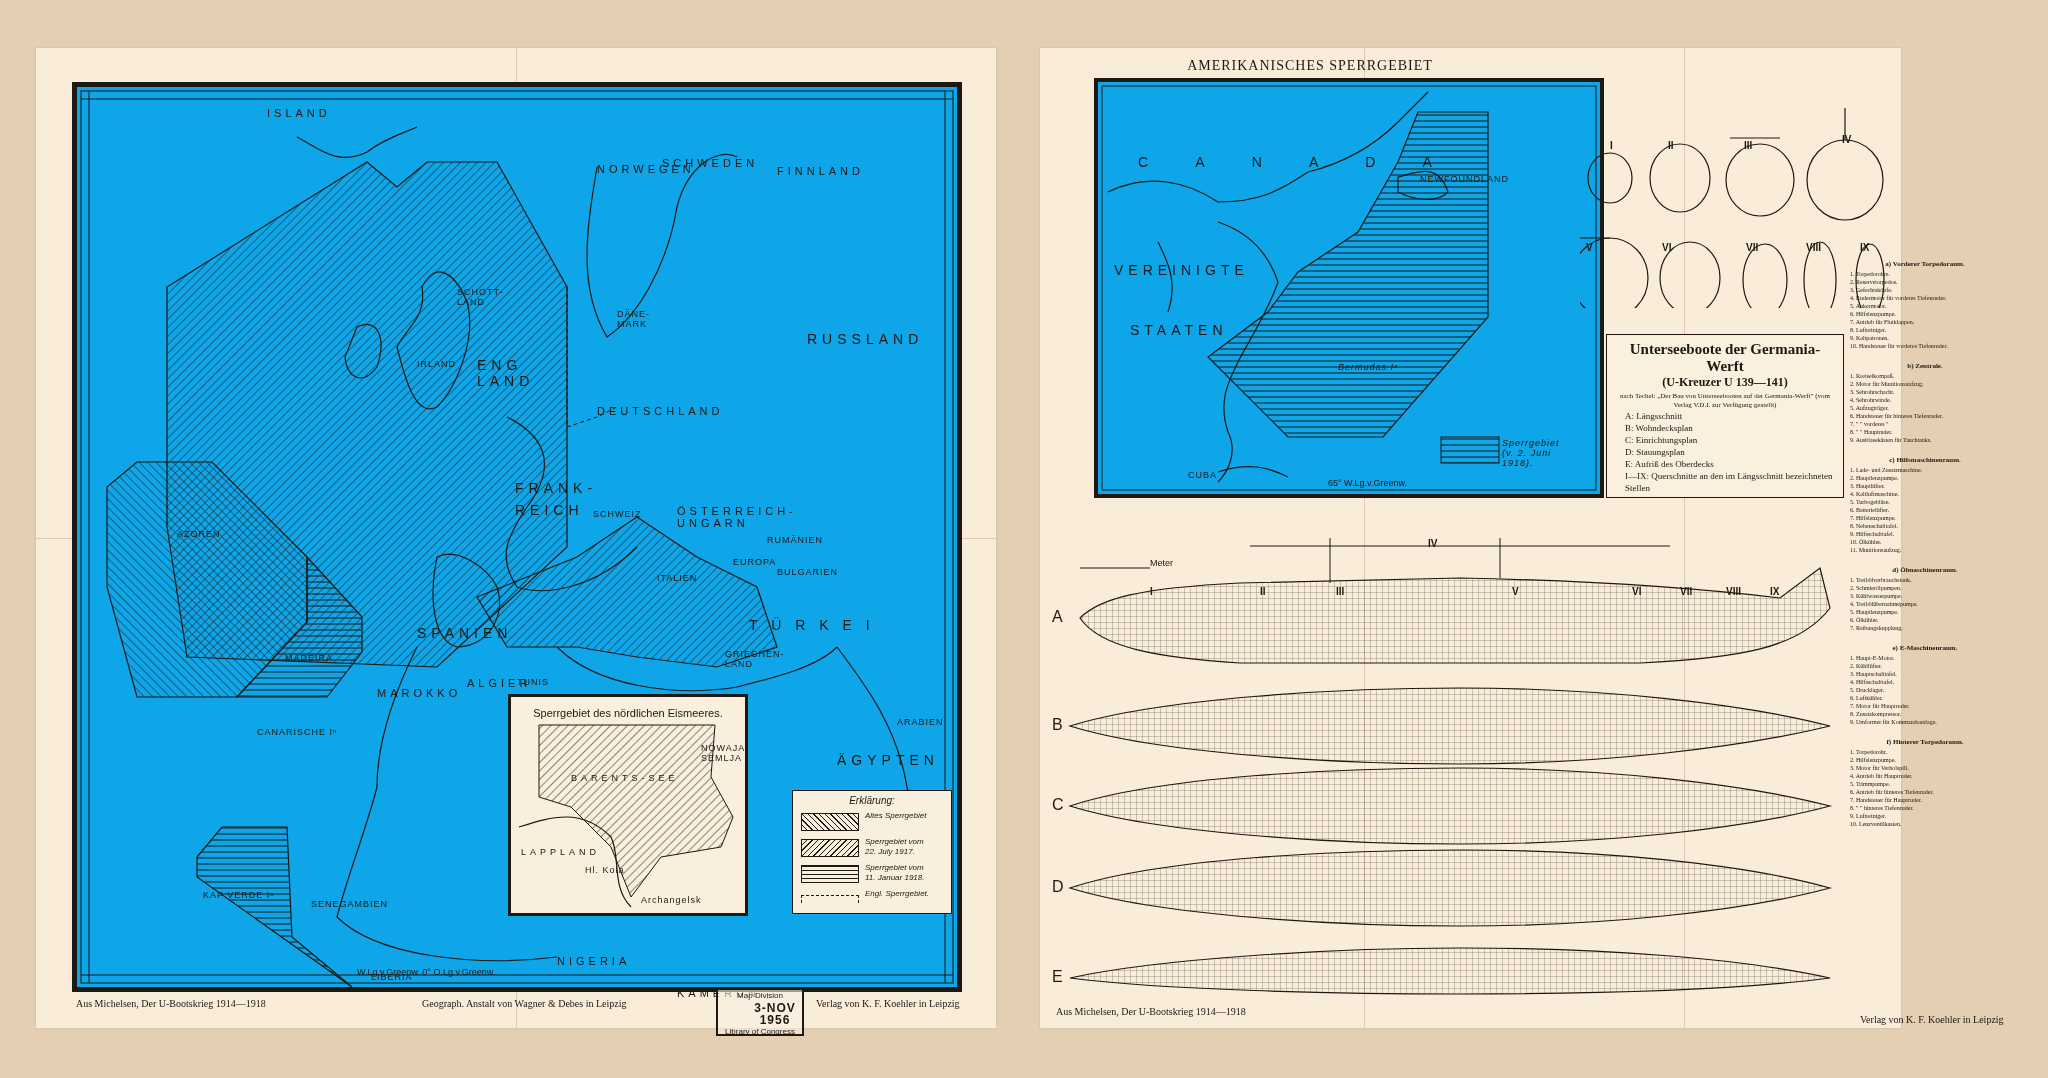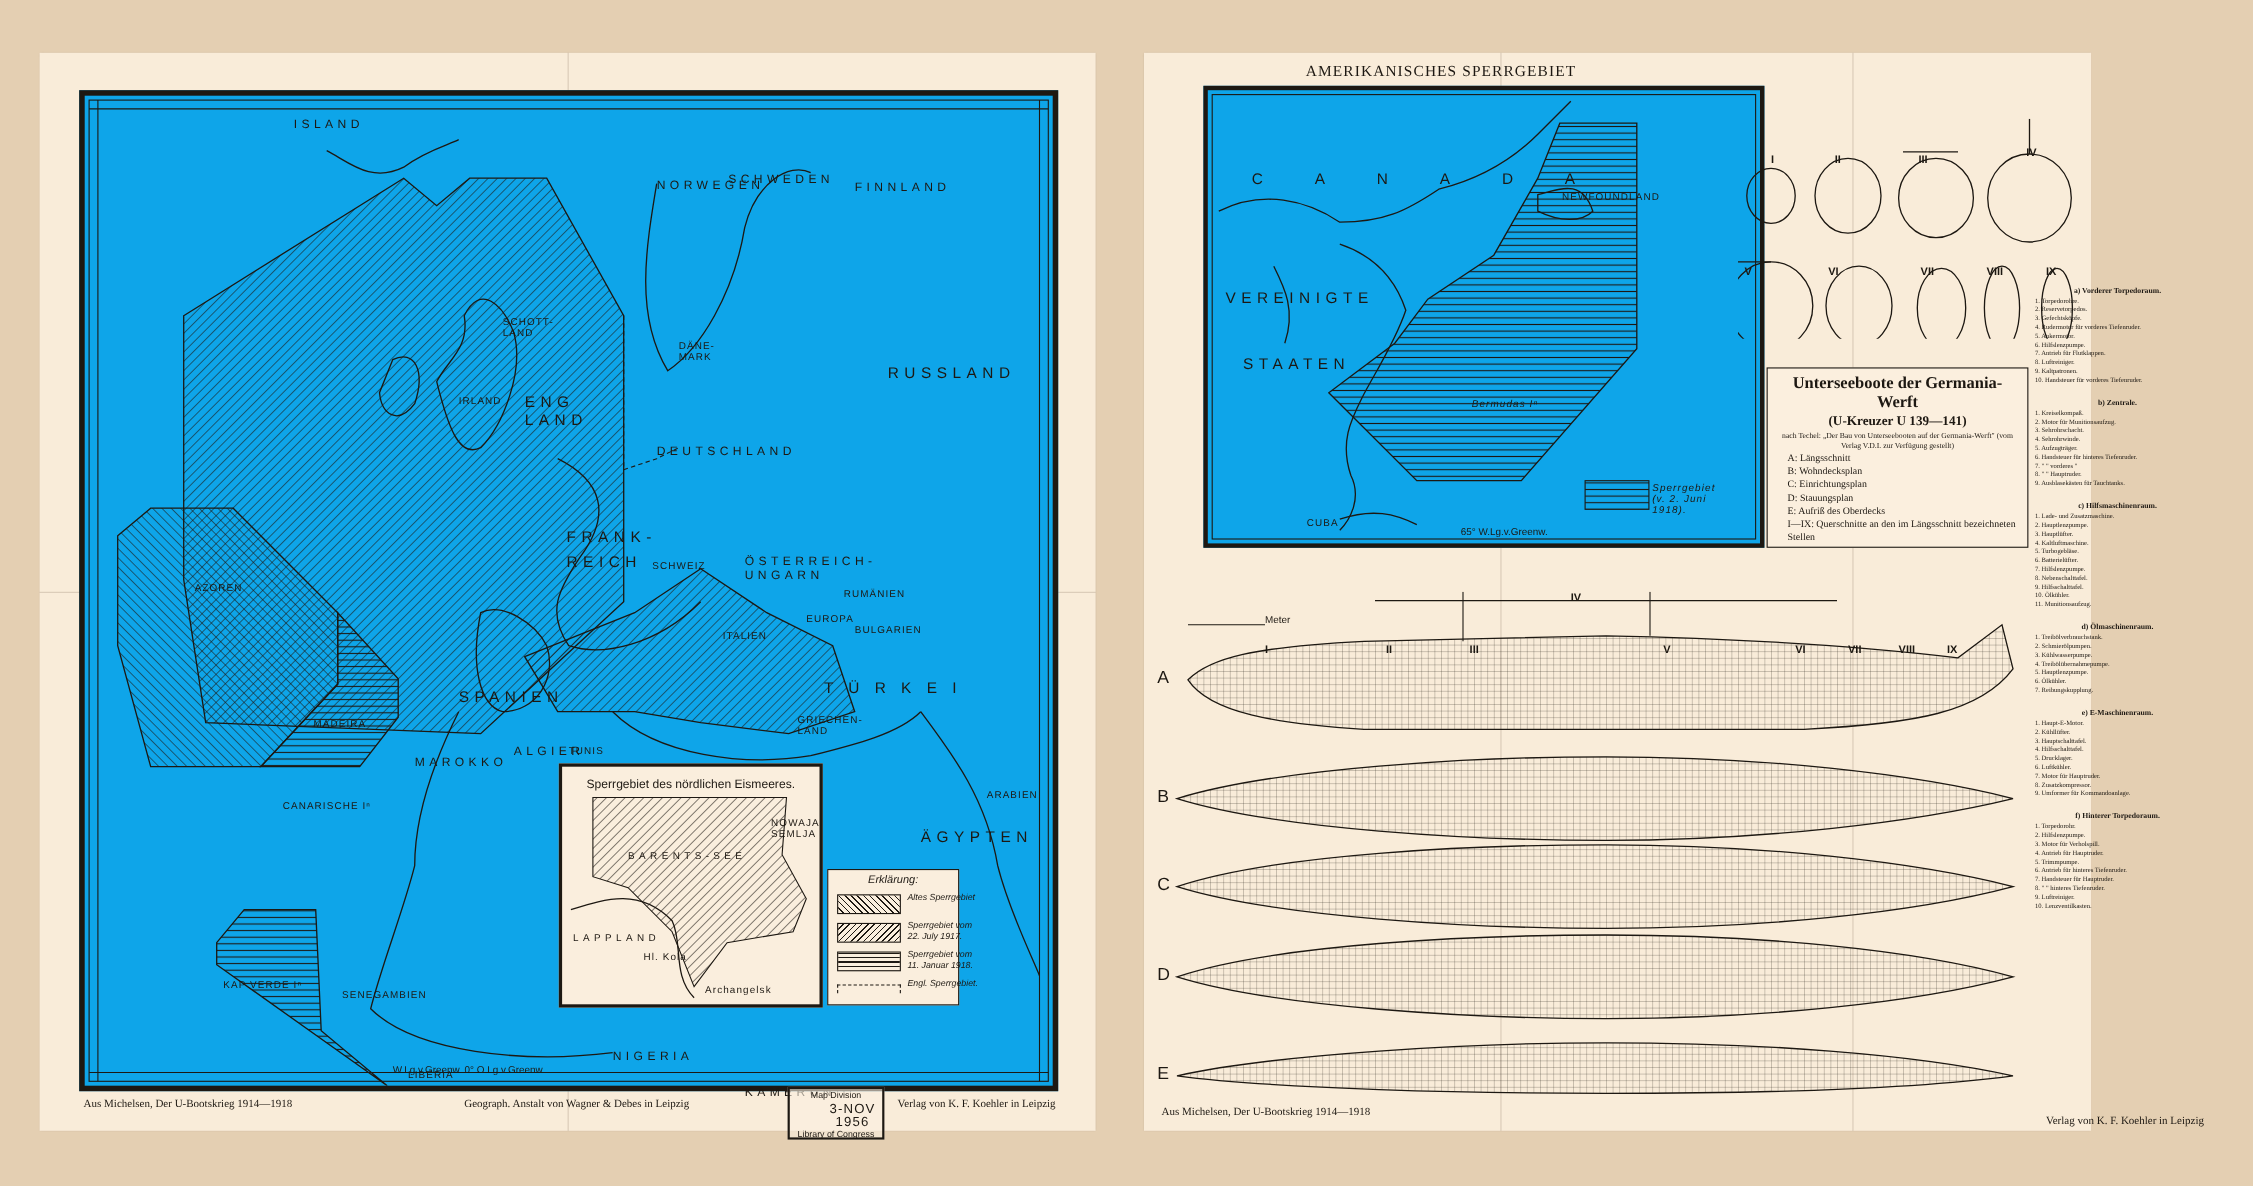--- a/index.html
+++ b/index.html
@@ -13,24 +13,24 @@
   #left-title{left:0;right:0;top:8px;text-align:center;font-size:22px;font-weight:bold;}
   #right-title{left:40px;width:460px;top:10px;text-align:center;font-size:14px;}
   .mapframe{position:absolute;border:5px solid #1d1812;box-sizing:border-box;background:#0ea5e9;}
   #europe-frame{left:36px;top:34px;width:890px;height:910px;}
   #america-frame{left:38px;top:30px;width:510px;height:420px;border-width:4px;margin-left:16px;}
   .maplabel{position:absolute;font-family:"Liberation Sans",sans-serif;letter-spacing:4px;font-size:11px;white-space:nowrap;}
   .maplabel.big{font-size:14px;letter-spacing:5px;}
   .maplabel.sm{font-size:9px;letter-spacing:1px;}
   .credit{position:absolute;font-size:10px;font-family:"Liberation Serif",serif;white-space:nowrap;}
   .stamp{position:absolute;left:680px;top:940px;width:84px;height:44px;border:2px solid #1d1812;font-family:"Liberation Sans",sans-serif;text-align:center;font-size:8px;line-height:12px;background:rgba(250,240,225,.6);}
-  .stamp .date{font-size:12px;font-weight:normal;letter-spacing:1px;padding-left:30px;}
+  .stamp .date{font-size:12px;font-weight:bold;letter-spacing:1px;padding-left:30px;}
   .inset{position:absolute;border:3px solid #1d1812;background:#faeedd;box-sizing:border-box;}
   #arctic-inset{left:472px;top:646px;width:240px;height:222px;}
-  #legend-box{left:716px;top:742px;width:120px;height:124px;border-width:1px;}
+  #legend-box{left:756px;top:742px;width:160px;height:124px;border-width:1px;}
   .legend-head{position:absolute;top:4px;left:0;right:0;text-align:center;font-style:italic;font-size:10px;font-family:"Liberation Sans",sans-serif;}
   .legend-row{position:absolute;left:8px;width:128px;height:22px;}
   .legend-row .sw{position:absolute;left:0;top:2px;width:58px;height:18px;border:1px solid #1d1812;box-sizing:border-box;}
   .legend-row .lt{position:absolute;left:64px;top:0;font-style:italic;font-size:8px;font-family:"Liberation Sans",sans-serif;line-height:10px;width:70px;}
   .hatch-old{background:repeating-linear-gradient(45deg,transparent 0 3px,#1d1812 3px 4px);}
   .hatch-new{background:repeating-linear-gradient(-45deg,transparent 0 3px,#1d1812 3px 4px);}
   .hatch-horiz{background:repeating-linear-gradient(0deg,transparent 0 3px,#1d1812 3px 4px);}
   #info-box{position:absolute;left:566px;top:286px;width:238px;height:164px;border:1px solid #1d1812;background:#fbefde;box-sizing:border-box;padding:6px 8px;}
   #info-box .h1{font-size:15px;font-weight:bold;text-align:center;}
   #info-box .h2{font-size:12px;font-weight:bold;text-align:center;}

